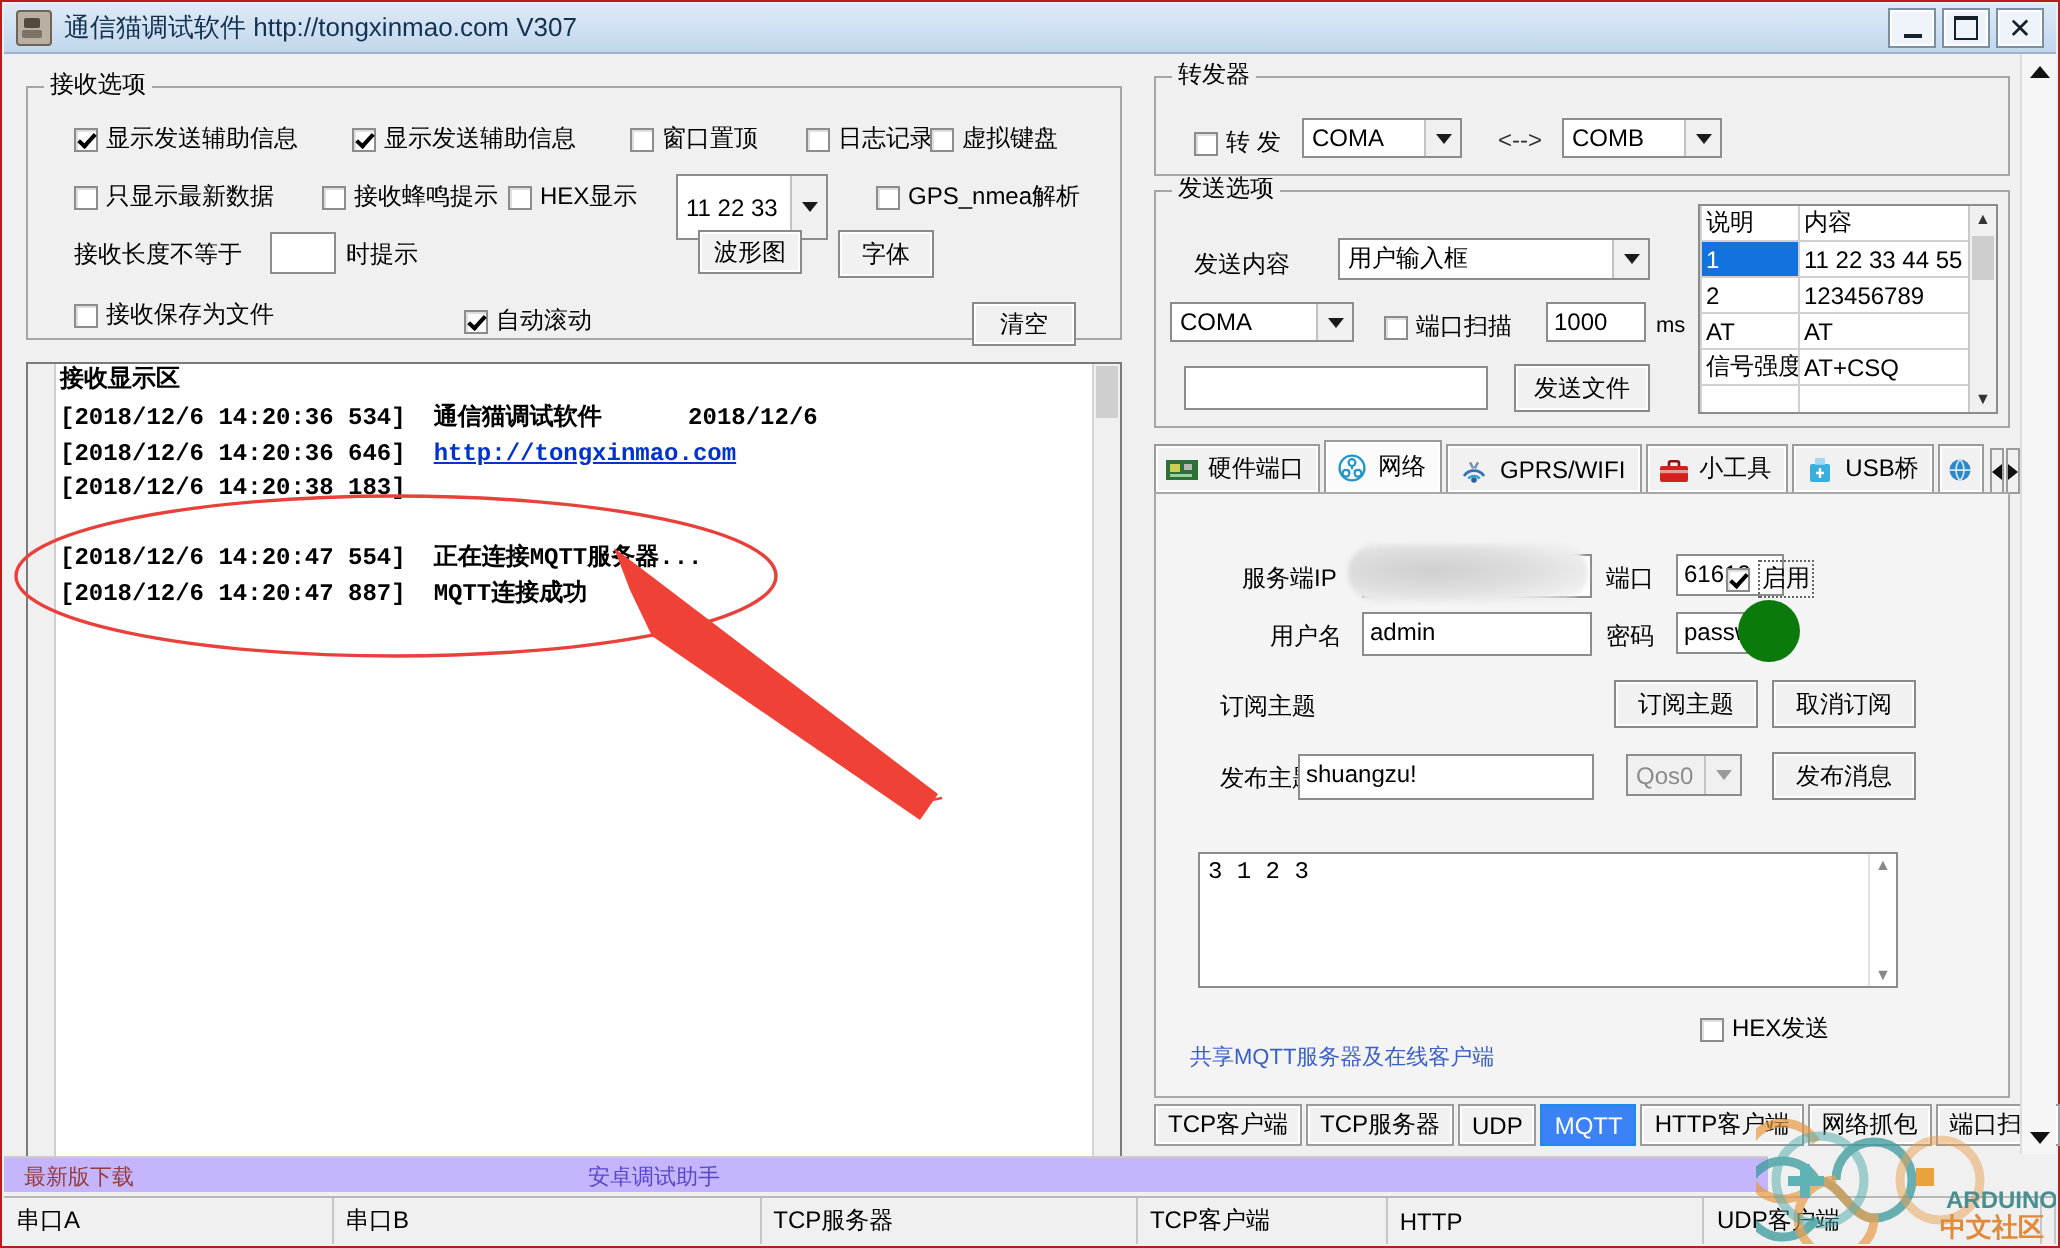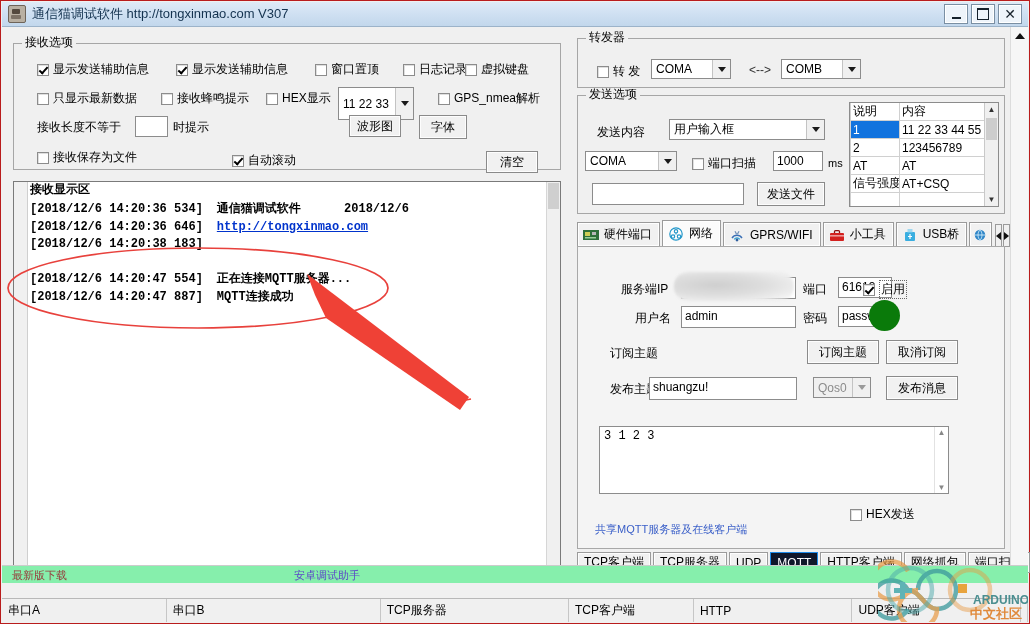--- a/index.html
+++ b/index.html
@@ -108,24 +108,24 @@
 
   #msgbox{position:absolute;left:598px;top:425px;width:350px;height:68px;
     border:1px solid #8c8c8c;background:#fff;box-sizing:border-box;overflow:hidden;}
   #msgbox .txt{position:absolute;left:4px;top:2px;font-family:"Liberation Mono",monospace;font-size:12px;}
 
   
   #bottabs{position:absolute;left:576px;top:551px;width:430px;height:21px;display:flex;}
   .btab{height:19px;border:1px solid #9b9b9b;background:#f1f1f1;display:flex;align-items:center;
     justify-content:center;padding:0 6px;margin-right:2px;font-size:12px;white-space:nowrap;
     box-shadow:inset 0 0 0 1px #fdfdfd;}
-  .btab.act{background:#0f172a;color:#fff;border-color:#1e8ae8;box-shadow:none;}
-
-  
-  #linkrow{position:absolute;left:1px;bottom:40px;width:1026px;height:17px;background:#86efac;
+  .btab.act{background:#3b82f6;color:#fff;border-color:#1e8ae8;box-shadow:none;}
+
+  
+  #linkrow{position:absolute;left:1px;bottom:27px;width:882px;height:17px;background:#c4b5fd;
     border-top:1px solid #cccccc;}
   #linkrow .l1{position:absolute;left:10px;top:2px;font-size:11px;color:#963c3c;}
   #linkrow .l2{position:absolute;left:292px;top:2px;font-size:11px;color:#5b46c8;}
   #statusbar{position:absolute;left:1px;bottom:1px;width:1026px;height:23px;background:#f0f0f0;
     border-top:1px solid #b8b8b8;display:flex;}
   .scell{height:23px;border-right:1px solid #c6c6c6;display:flex;align-items:center;
     padding-left:6px;font-size:12px;box-sizing:border-box;}
 
   
   #rightsb{position:absolute;right:1px;top:26px;width:17px;bottom:46px;background:#f6f6f6;
@@ -182,21 +182,21 @@
   </div>
 
   <div class="cb" style="left:36px;top:89px;">
     <i></i>
     <span>只显示最新数据</span>
   </div>
   <div class="cb" style="left:160px;top:89px;">
     <i></i>
     <span>接收蜂鸣提示</span>
   </div>
-  <div class="cb" style="left:265px;top:89px;justify-content:center;">
+  <div class="cb" style="left:253px;top:89px;justify-content:center;">
     <i></i>
     <span>HEX显示</span>
   </div>
   <div class="sel" style="left:337px;top:86px;width:76px;height:33px;">
     <span>11 22 33</span>
     <span class="arw"></span>
   </div>
   <div class="cb" style="left:437px;top:89px;text-align:right;">
     <i></i>
     <span>GPS_nmea解析</span>

